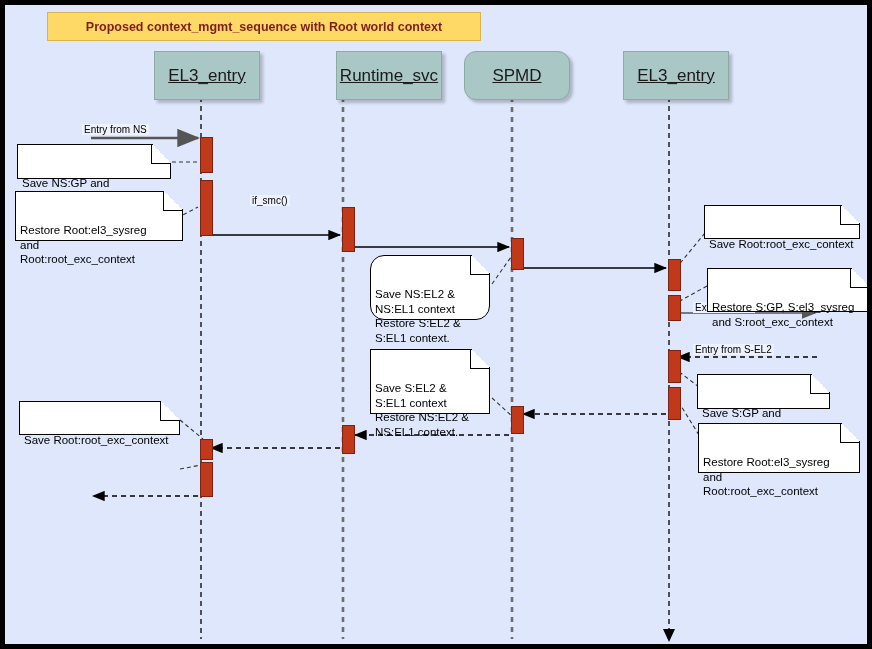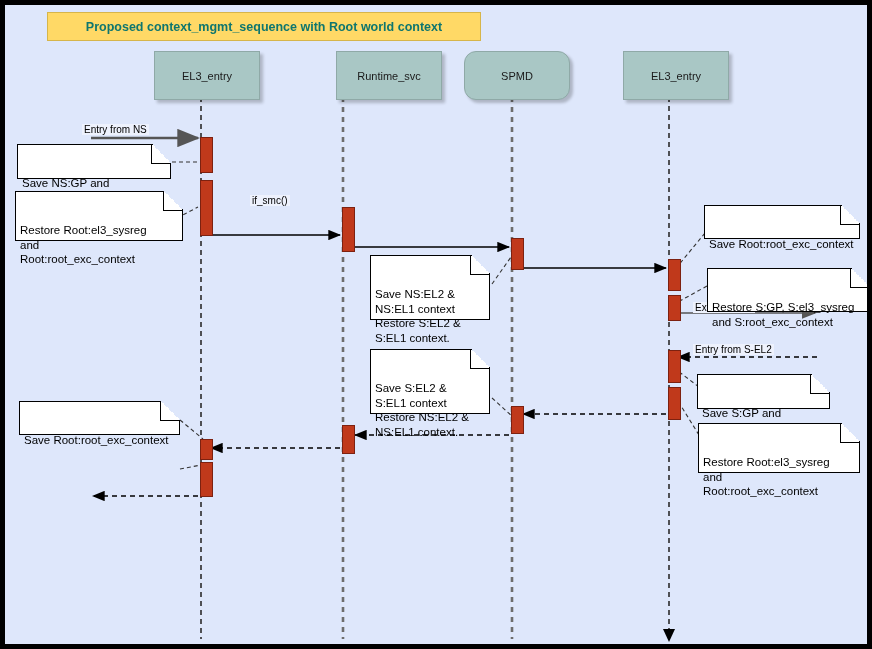--- a/index.html
+++ b/index.html
@@ -11,33 +11,33 @@
     box-sizing:border-box;
     font-family:"Liberation Sans", sans-serif;
     overflow:hidden;
   }
   #svg-layer{position:absolute;left:0;top:0;width:862px;height:639px;}
 
   .title-banner{
     position:absolute;
     background:#ffd966;
     border:1px solid #d6b54a;
-    color:#0f766e;
+    color:#7f1d1d;
     font-size:12.5px;
     font-weight:bold;
     display:flex;align-items:center;justify-content:center;
     text-align:center;
   }
   .lifeline-box{
     position:absolute;
     background:#a9c7c5;
     border:1px solid #8fa9a7;
     box-shadow:3px 3px 3px rgba(0,0,0,0.22);
     display:flex;align-items:center;justify-content:center;
-    font-size:11px;color:#1a1a1a;
+    font-size:17px;color:#1a1a1a;text-decoration:underline;
   }
   .activation{
     position:absolute;
     background:#c0391b;
     border:1px solid #7d2110;
     box-sizing:border-box;
   }
   .note{
     position:absolute;
     background:#ffffff;
@@ -176,21 +176,21 @@
 NS:Root_exc_context</span>
   </div>
 
   <div class="note" style="left:10px; top:186px; width:168px; height:50px;">
     <span class="fold"></span>
     <span>Restore Root:el3_sysreg
 and
 Root:root_exc_context</span>
   </div>
 
-  <div class="note" style="left:365px; top:250px; width:120px; height:65px;">
+  <div class="note" style="left:365px; top:250px; width:120px; height:65px;border-radius:14px;">
     <span class="fold"></span>
     <span>Save NS:EL2 &amp;
 NS:EL1 context
 Restore S:EL2 &amp;
 S:EL1 context.</span>
   </div>
 
   <div class="note" style="left:699px; top:200px; width:156px; height:34px;">
     <span class="fold"></span>
     <span>Save Root:root_exc_context</span>

